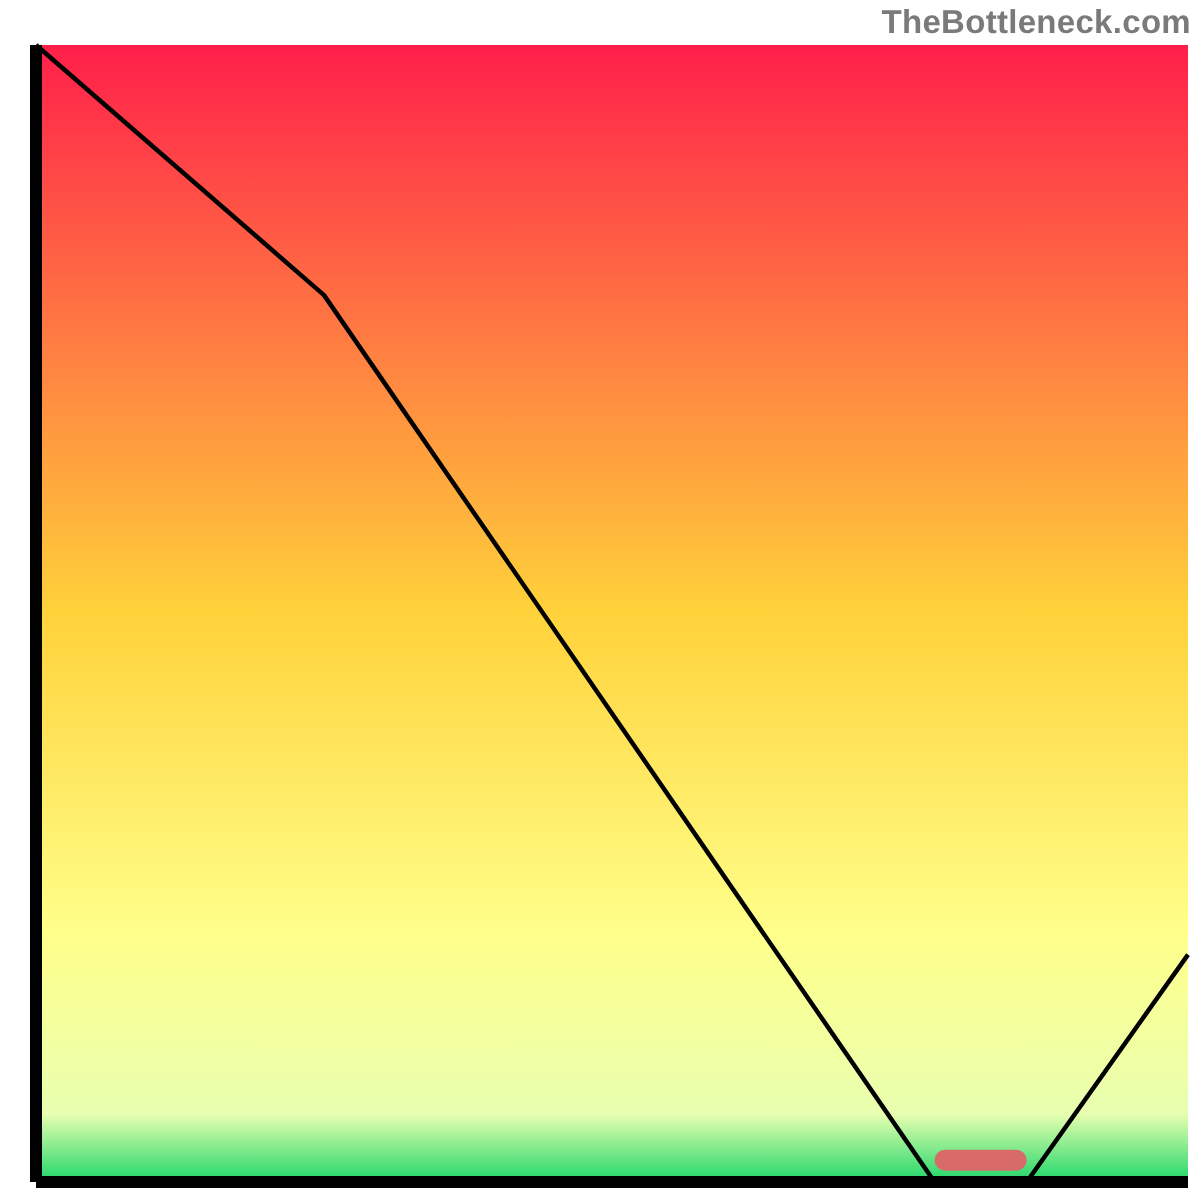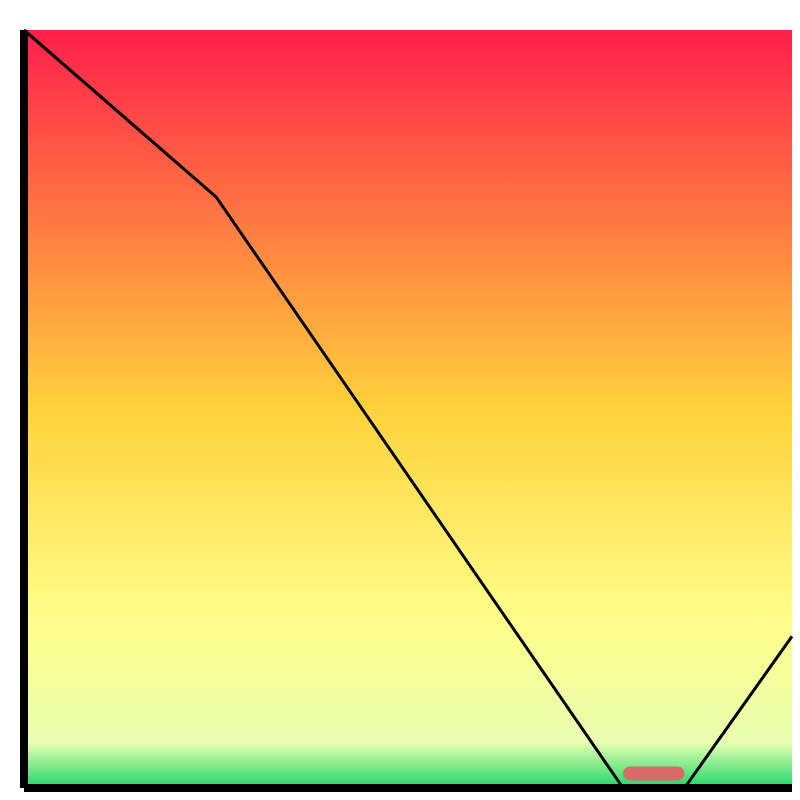--- a/index.html
+++ b/index.html
@@ -29,20 +29,21 @@
   svg {
     position: absolute;
     left: 0;
     top: 0;
   }
 </style>
 </head>
 <body>
 
 <div class="stage">
+  <div class="watermark">TheBottleneck.com</div>
 
   <svg id="chart-svg" width="800" height="800" viewBox="0 0 800 800">
     <defs>
       <linearGradient id="bg-grad" x1="0" y1="0" x2="0" y2="1">
           <stop offset="0%" stop-color="#ff1f4a"></stop>
           <stop offset="50%" stop-color="#ffd23a"></stop>
           <stop offset="78%" stop-color="#ffff8a"></stop>
           <stop offset="94%" stop-color="#e8ffb0"></stop>
           <stop offset="100%" stop-color="#1fd66a"></stop>
         </linearGradient>

